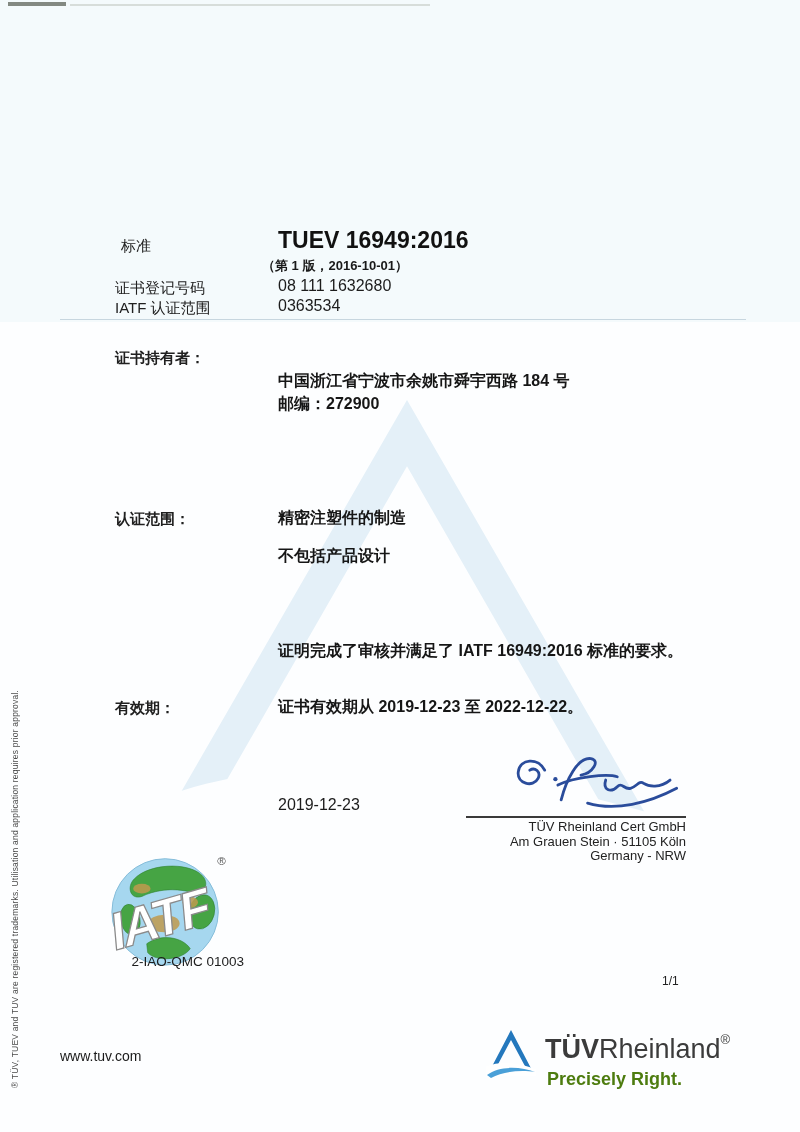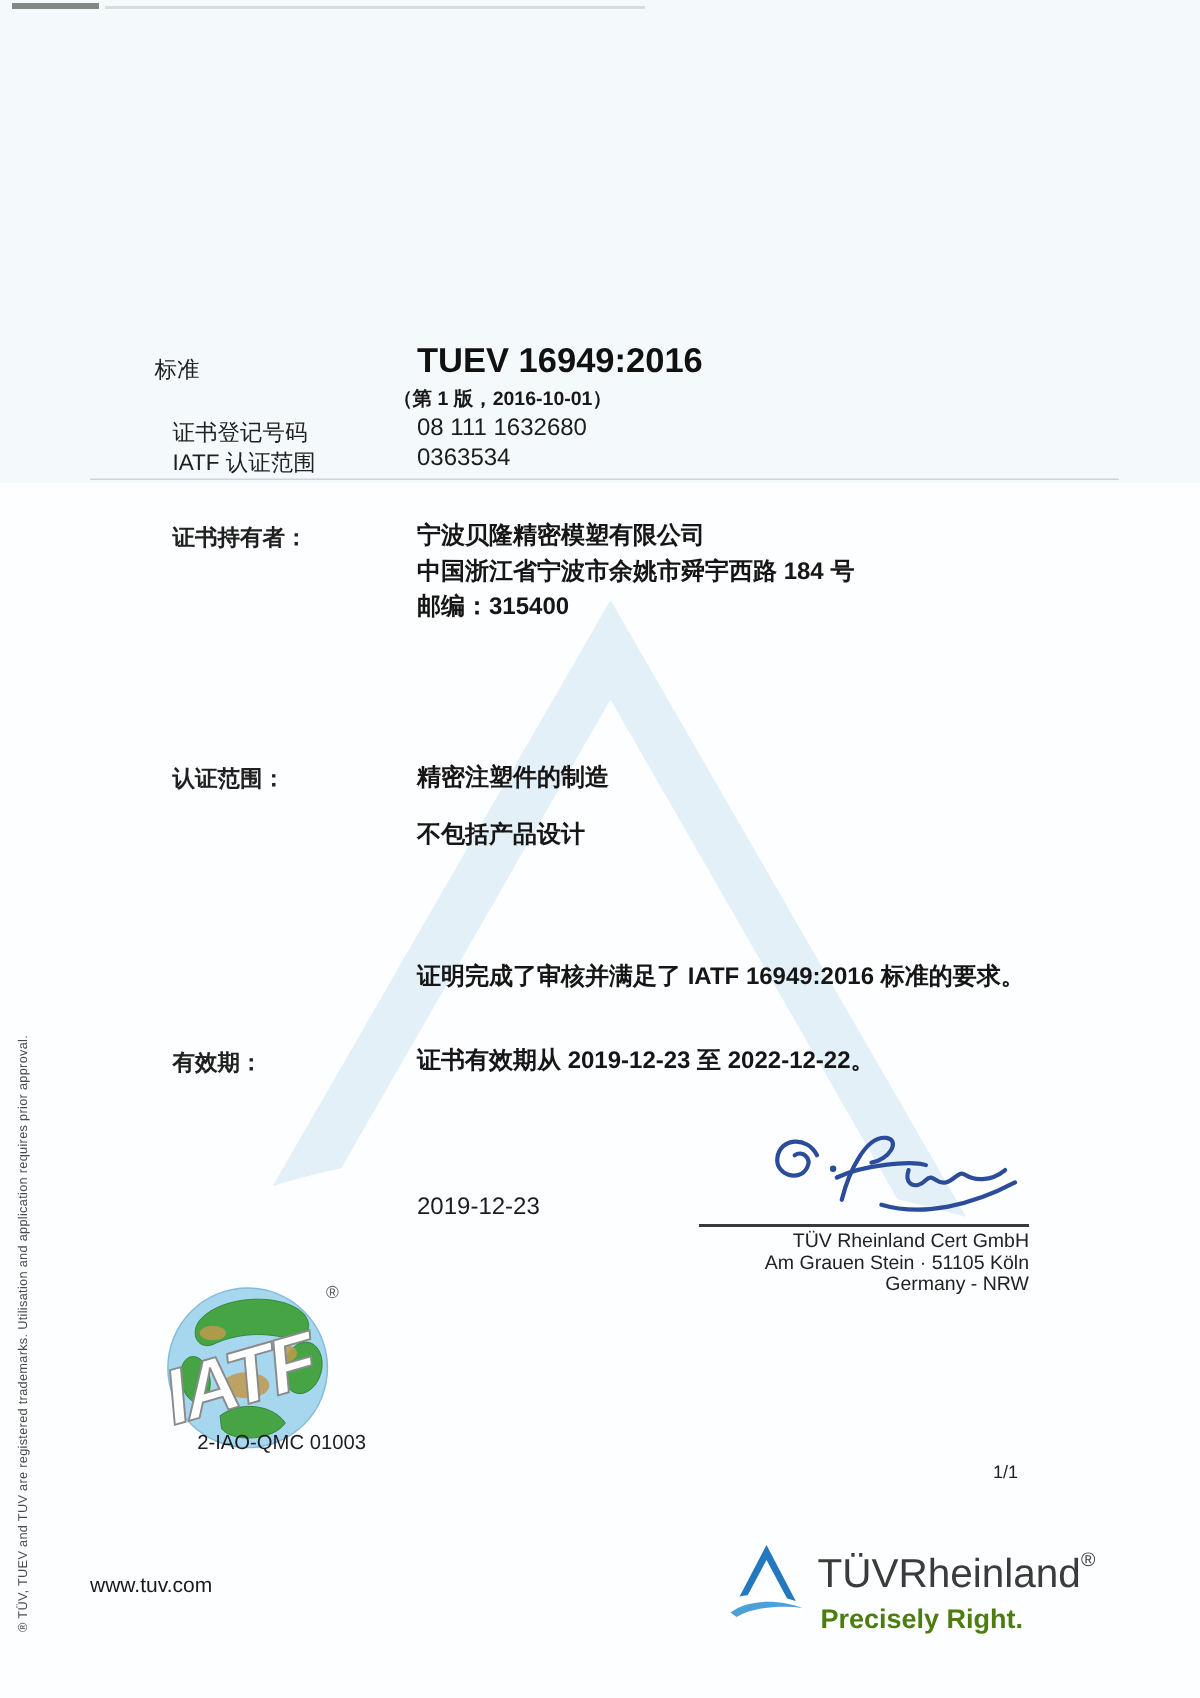--- a/index.html
+++ b/index.html
@@ -16,56 +16,55 @@
   .value-bold{font-size:16px;color:#161616;font-weight:bold;}
   .std-value{left:278px;top:227px;font-size:23px;font-weight:bold;color:#111;}
   .std-edition{left:262px;top:257px;font-size:13px;font-weight:bold;color:#191919;}
   .sep-line{left:60px;top:319px;width:686px;height:1px;background:#c7d6df;}
   .sig-line{left:466px;top:816px;width:220px;height:2px;background:#3a3a3a;}
   .issuer-block{right:114px;top:820px;text-align:right;font-size:13px;line-height:14.5px;color:#222;}
   .iatf-code{left:104px;top:954px;width:140px;text-align:right;font-size:13.5px;color:#1d1d1d;}
   .page-indicator{left:662px;top:974px;font-size:12px;color:#222;}
   .website{left:60px;top:1048px;font-size:14px;color:#1a1a1a;}
   .brand-line{left:545px;top:1032px;font-size:27px;color:#3b3b3b;white-space:nowrap;}
-  .brand-line .b{font-weight:normal;}
+  .brand-line .b{font-weight:bold;}
   .brand-line .reg{font-size:13px;vertical-align:14px;}
   .tagline{left:547px;top:1069px;font-size:18px;font-weight:bold;color:#4d7c0f;}
   .side-note{left:10px;top:1088px;transform:rotate(-90deg);transform-origin:0 0;white-space:nowrap;font-size:8.5px;color:#4a4a4a;letter-spacing:.2px;}
   svg{display:block;}
 </style>
 </head>
 <body>
 
 <div id="certificate">
 
   <div class="tint-top"></div>
   <div class="scan-smudge-dark"></div>
   <div class="scan-smudge-light"></div>
 
   <svg class="abs" style="left:158px;top:400px;" width="498" height="432" viewBox="0 0 100 88" preserveAspectRatio="none">
     <path fill-rule="evenodd" fill="#e4f0f8" d="M50,0 L100,88 L0,88 Z M50,13.5 L88.5,81.5 L11.5,81.5 Z"></path>
     <path fill="#fdfeff" d="M-2,82 C28,70 64,74 102,85 L102,90 L-2,90 Z"></path>
   </svg>
 
 
-  <div class="abs label-light" style="left:103px;top:237px;text-align:center;">标准</div>
+  <div class="abs label-light" style="left:121px;top:237px;text-align:center;">标准</div>
   <div class="abs std-value">TUEV 16949:2016</div>
   <div class="abs std-edition">（第 1 版，2016-10-01）</div>
 
   <div class="abs label-light" style="left:115px;top:279px;">证书登记号码</div>
   <div class="abs value" style="left:278px;top:277px;">08 111 1632680</div>
   <div class="abs label-light" style="left:115px;top:299px;">IATF 认证范围</div>
   <div class="abs value" style="left:278px;top:297px;">0363534</div>
 
   <div class="sep-line abs"></div>
 
   <div class="abs label" style="left:115px;top:349px;">证书持有者：</div>
-  <div class="abs value-bold" style="left:278px;top:347px;">宁波贝隆精密模塑有限公司</div>
   <div class="abs value-bold" style="left:278px;top:371px;">中国浙江省宁波市余姚市舜宇西路 184 号</div>
-  <div class="abs value-bold" style="left:278px;top:394px;">邮编：315400</div>
+  <div class="abs value-bold" style="left:278px;top:394px;">邮编：272900</div>
 
   <div class="abs label" style="left:115px;top:510px;">认证范围：</div>
   <div class="abs value-bold" style="left:278px;top:508px;">精密注塑件的制造</div>
   <div class="abs value-bold" style="left:278px;top:546px;">不包括产品设计</div>
 
   <div class="abs value-bold" style="left:278px;top:641px;">证明完成了审核并满足了 IATF 16949:2016 标准的要求。</div>
 
   <div class="abs label" style="left:115px;top:699px;">有效期：</div>
   <div class="abs value-bold" style="left:278px;top:697px;">证书有效期从 2019-12-23 至 2022-12-22。</div>
 

